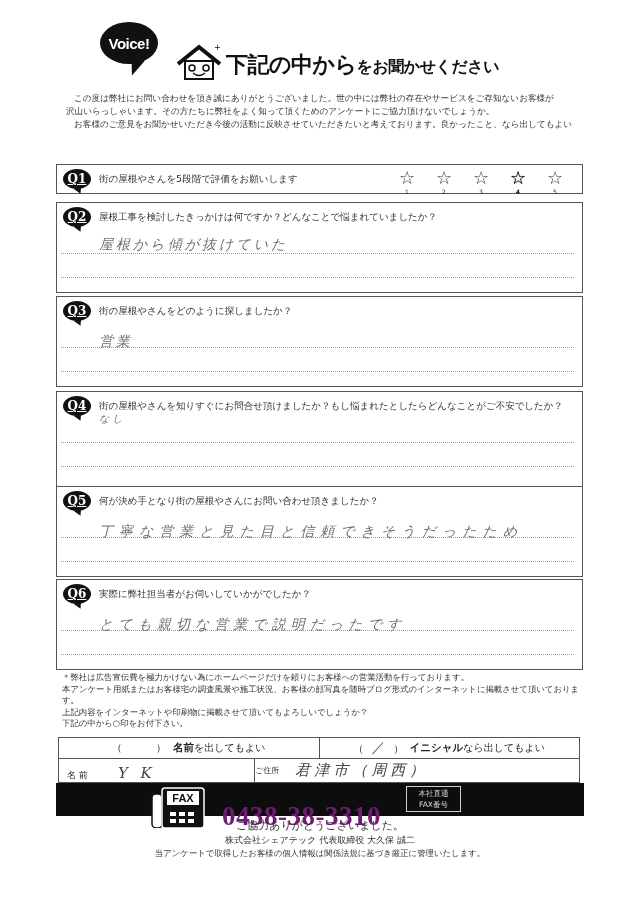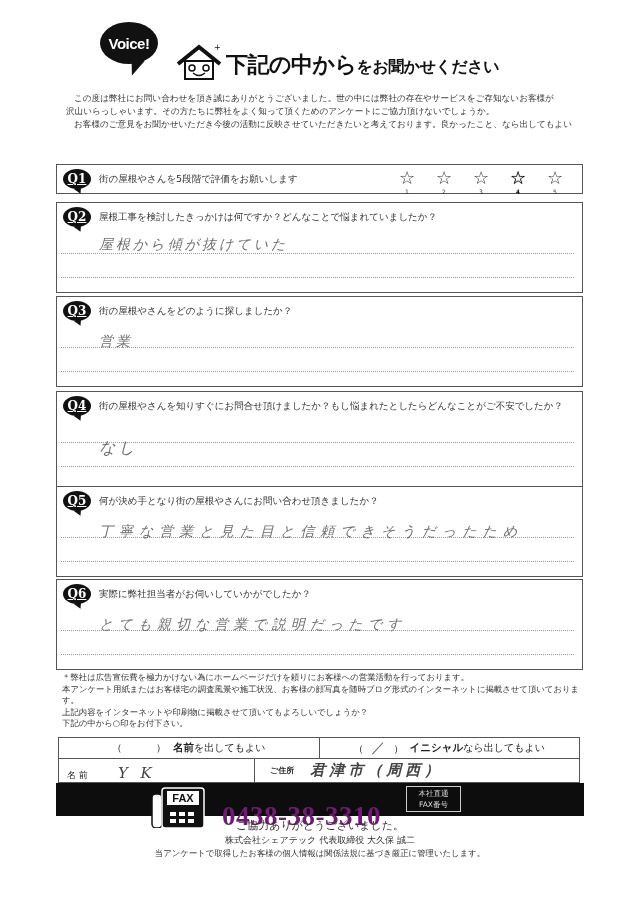--- a/index.html
+++ b/index.html
@@ -36,21 +36,21 @@
   .notes { left:62px; top:672px; width:550px; font-size:8.4px; line-height:11.5px; color:#333; }
   .notes p { margin:0; }
   .consent { position:absolute; left:58px; top:737px; width:522px; height:22px; border:1px solid #555; box-sizing:border-box; display:flex; }
   .consent .cell { flex:1; display:flex; align-items:center; justify-content:center; font-size:10px; gap:6px; }
   .consent .cell + .cell { border-left:1px solid #555; }
   .consent b { font-size:10.5px; }
   .paren { letter-spacing:1px; }
   .mark { font-family:"DejaVu Serif", serif; font-size:14px; color:#555; }
   .info { position:absolute; left:58px; top:759px; width:522px; height:24px; border:1px solid #555; border-top:none; box-sizing:border-box; display:flex; }
   .info .c1 { width:187px; display:flex; align-items:flex-end; gap:30px; padding-left:8px; font-size:9px; }
-  .info .c2 { flex:1; border-left:1px solid #555; display:flex; align-items:center; gap:16px; padding-left:15px; font-size:8px;font-weight:bold; }
+  .info .c2 { flex:1; border-left:1px solid #555; display:flex; align-items:center; gap:16px; padding-left:0; font-size:8px; }
   .hand { font-family:"DejaVu Serif", serif; font-style:italic; font-size:15px; color:#444; letter-spacing:4px; }
   .faxbar { left:56px; top:783px; width:528px; height:33px; background:#0d0d0d; }
   .faxicon { left:150px; top:786px; width:56px; height:42px; }
   .faxnum { left:222px; top:783px; font-family:Liberation Serif, serif; font-weight:bold; color:#701a75; font-size:27px; letter-spacing:0.5px;margin-top:18px; }
   .faxlabel { left:406px; top:786px; width:55px; height:26px; border:1px solid #ccc; color:#ddd; font-size:7.5px;
               line-height:11px; text-align:center; box-sizing:border-box; padding-top:1px; }
   .thanks { left:0; width:640px; text-align:center; color:#333; }
 </style>
 </head>
 <body>
@@ -101,21 +101,21 @@
   <div class="rule" style="top:50px"></div>
   <div class="rule" style="top:74px"></div>
   <div class="answer" style="top:36px">営業</div>
 </div>
 
 <div class="qbox" style="top:391px;height:108px;">
   <div class="qbadge">Q4</div>
   <div class="qtext">街の屋根やさんを知りすぐにお問合せ頂けましたか？もし悩まれたとしたらどんなことがご不安でしたか？</div>
   <div class="rule" style="top:50px"></div>
   <div class="rule" style="top:74px"></div>
-  <div class="answer" style="top:46px;font-size:16px">なし</div>
+  <div class="answer" style="top:20px;font-size:10px">なし</div>
 </div>
 
 <div class="qbox" style="top:486px;height:91px;">
   <div class="qbadge">Q5</div>
   <div class="qtext">何が決め手となり街の屋根やさんにお問い合わせ頂きましたか？</div>
   <div class="rule" style="top:50px"></div>
   <div class="rule" style="top:74px"></div>
   <div class="answer" style="top:36px;letter-spacing:6px">丁寧な営業と見た目と信頼できそうだったため</div>
 </div>
 

